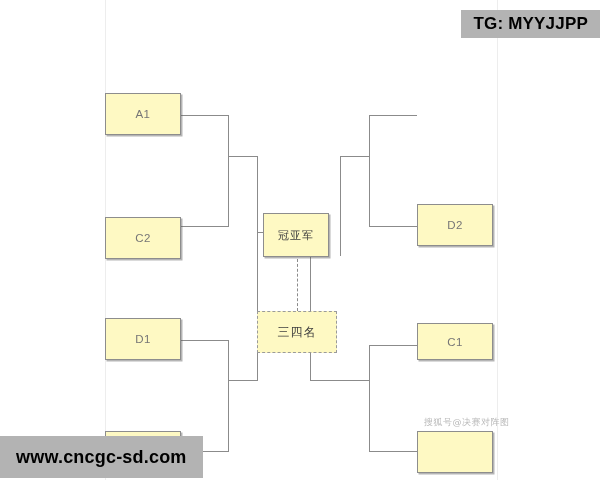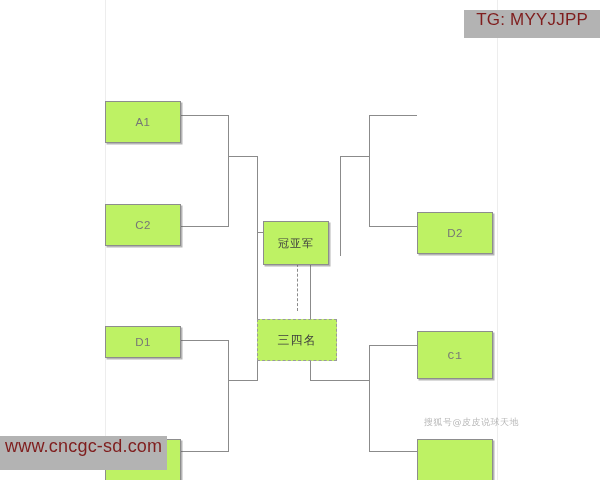--- a/index.html
+++ b/index.html
@@ -38,29 +38,28 @@
     color: #4a4a4a;
     letter-spacing: 1px;
     font-family: "DejaVu Sans", "Liberation Sans", sans-serif;
   }
 
   
   .node {
     position: absolute;
     box-sizing: border-box;
     border: 1.4px solid #8d8d8d;
-    background: #bef264;
+    background: #fef9c3;
     color: #767676;
     font-size: 11.5px;
     display: flex;
     align-items: center;
     justify-content: center;
     letter-spacing: .5px;
     box-shadow: 1.5px 1.5px 0 rgba(90,90,90,.45);
-    margin-top: 8px;
   }
   .node.cn {
     color: #3f3f3f;
     font-size: 11px;
     letter-spacing: 1px;
     font-family: "DejaVu Sans", "Liberation Sans", sans-serif;
   }
   .node.dashed {
     border: 1.3px dashed #9a9a9a;
     box-shadow: none;
@@ -80,38 +79,39 @@
   .wire.dash-v {
     width: 0;
     background: transparent;
     border-left: 1.5px dashed #8b8b8b;
   }
 
   
   .watermark-bar {
     position: absolute;
     background: #b3b3b3;
-    color: #7f1d1d;
+    color: #000000;
     display: flex;
-    align-items: flex-start;
+    align-items: center;
     font-size: 17px;
     letter-spacing: .2px;
+    font-weight: bold;
   }
   #tg-badge {
     right: 0;
     top: 10px;
     height: 28px;
     padding: 0 12px;
     justify-content: center;
   }
   #site-badge {
     left: 0;
     top: 436px;
-    height: 34px;
-    padding: 0 5px;
+    height: 42px;
+    padding: 0 16px;
     font-size: 18px;
   }
   #faint-watermark {
     position: absolute;
     left: 424px;
     top: 416px;
     font-size: 9px;
     color: #b9b9b9;
     letter-spacing: .5px;
     font-family: "DejaVu Sans", "Liberation Sans", sans-serif;
@@ -161,50 +161,50 @@
 
   <div class="wire v" style="left:310px; top:232px; height:72px;"></div>
   <div class="wire h" style="left:304px; top:232px; width:7px;"></div>
 
   <div class="wire dash-v" style="left:297px; top:259px; height:52px;"></div>
 
   <div class="node" style="left:105px; top:93px; width:76px; height:42px;">
     <span>A1</span>
   </div>
 
-  <div class="node" style="left:105px; top:196px; width:76px; height:42px;">
+  <div class="node" style="left:105px; top:217px; width:76px; height:42px;">
     <span>C2</span>
   </div>
 
-  <div class="node" style="left:105px; top:318px; width:76px; height:32px;align-items:center;">
+  <div class="node" style="left:105px; top:318px; width:76px; height:42px;align-items:center;">
     <span>D1</span>
   </div>
 
   <div class="node" style="left:105px; top:431px; width:76px; height:42px;"></div>
 
 
   <div class="node" style="left:417px; top:204px; width:76px; height:42px;">
     <span>D2</span>
   </div>
 
-  <div class="node" style="left:417px; top:323px; width:76px; height:48px;font-family:Liberation Mono, monospace;">
+  <div class="node" style="left:417px; top:323px; width:76px; height:37px;">
     <span>C1</span>
   </div>
 
   <div class="node" style="left:417px; top:431px; width:76px; height:42px;"></div>
 
   <div class="node cn" style="left:263px; top:213px; width:66px; height:44px;">
     <span>冠亚军</span>
   </div>
 
   <div class="node dashed" style="left:257px; top:311px; width:80px; height:42px;align-items:center;">
     <span>三四名</span>
   </div>
 
-  <div id="faint-watermark">搜狐号@皮皮说球天地</div>
+  <div id="faint-watermark">搜狐号@决赛对阵图</div>
 
   <div class="watermark-bar" id="tg-badge">
     <span>TG: MYYJJPP</span>
   </div>
 
   <div class="watermark-bar" id="site-badge">
     <span>www.cncgc-sd.com</span>
   </div>
 
 </div>

